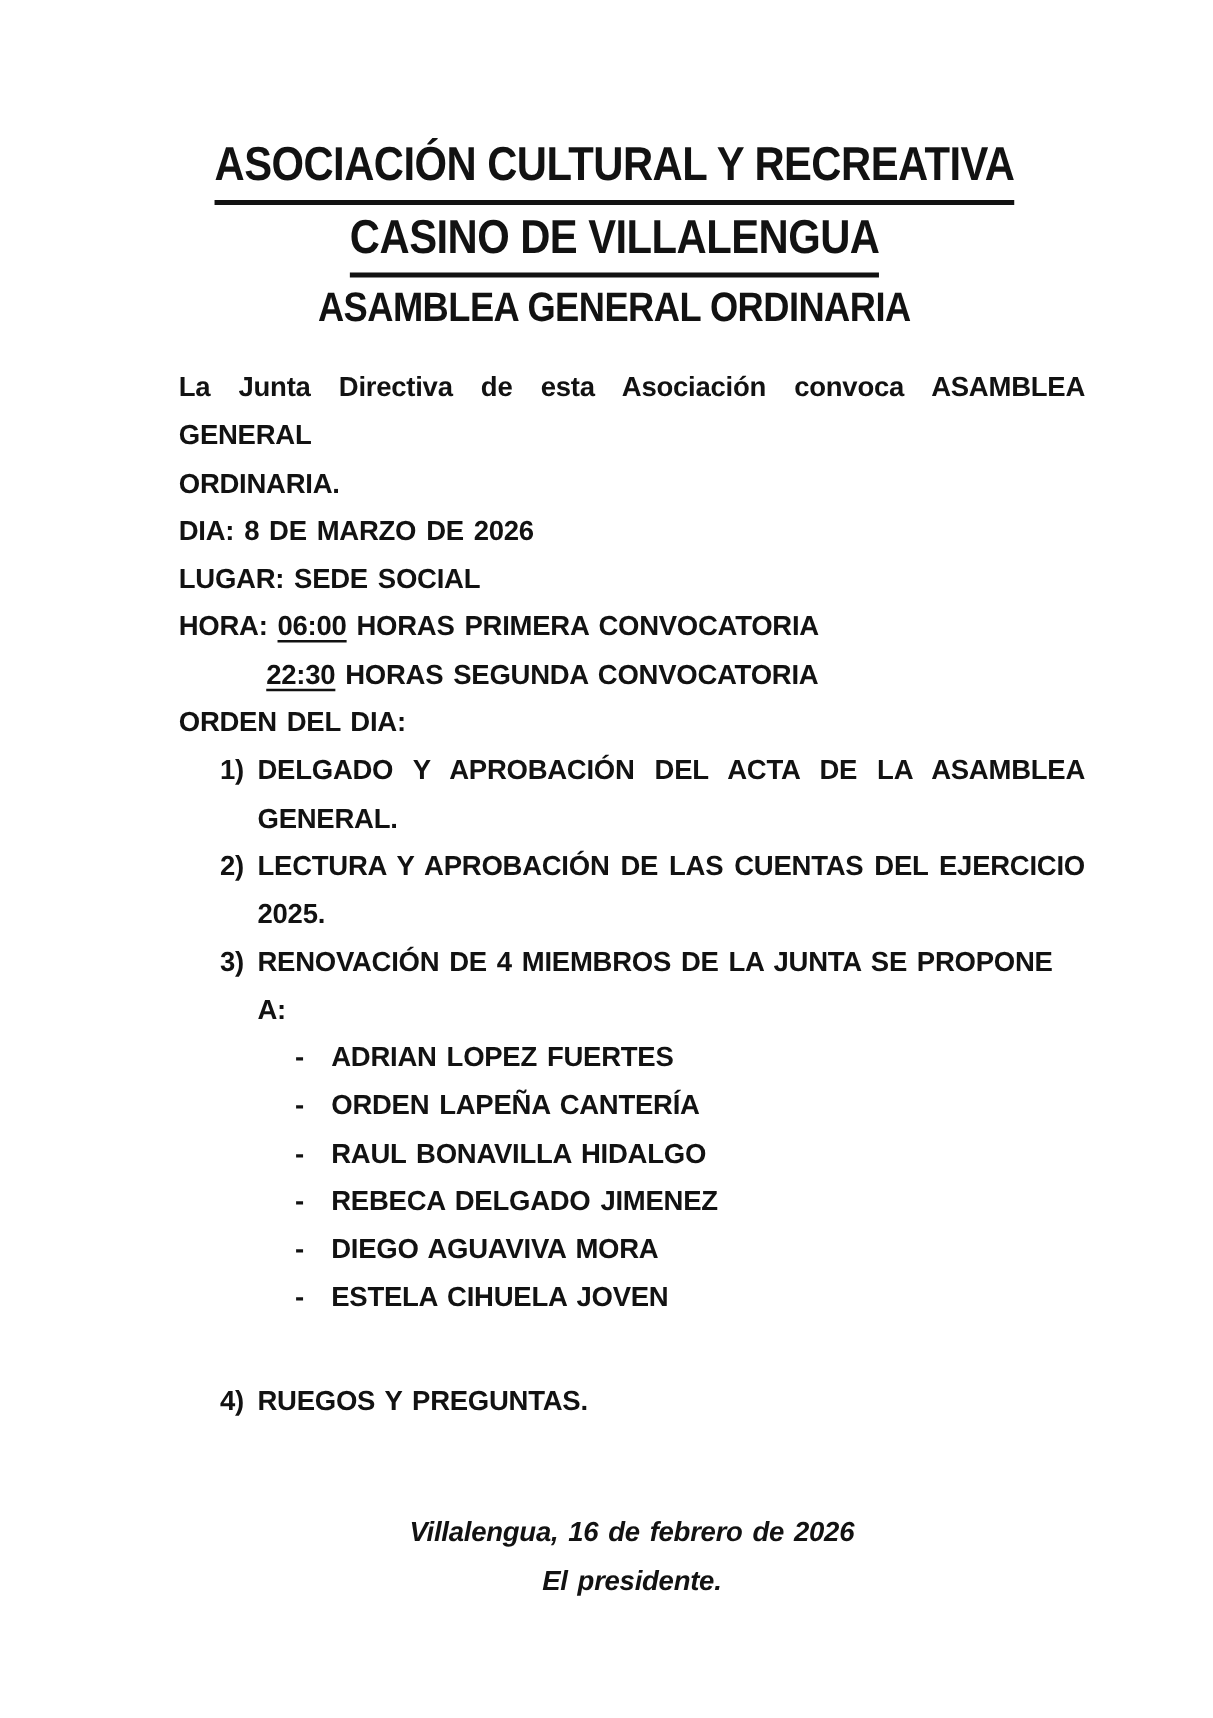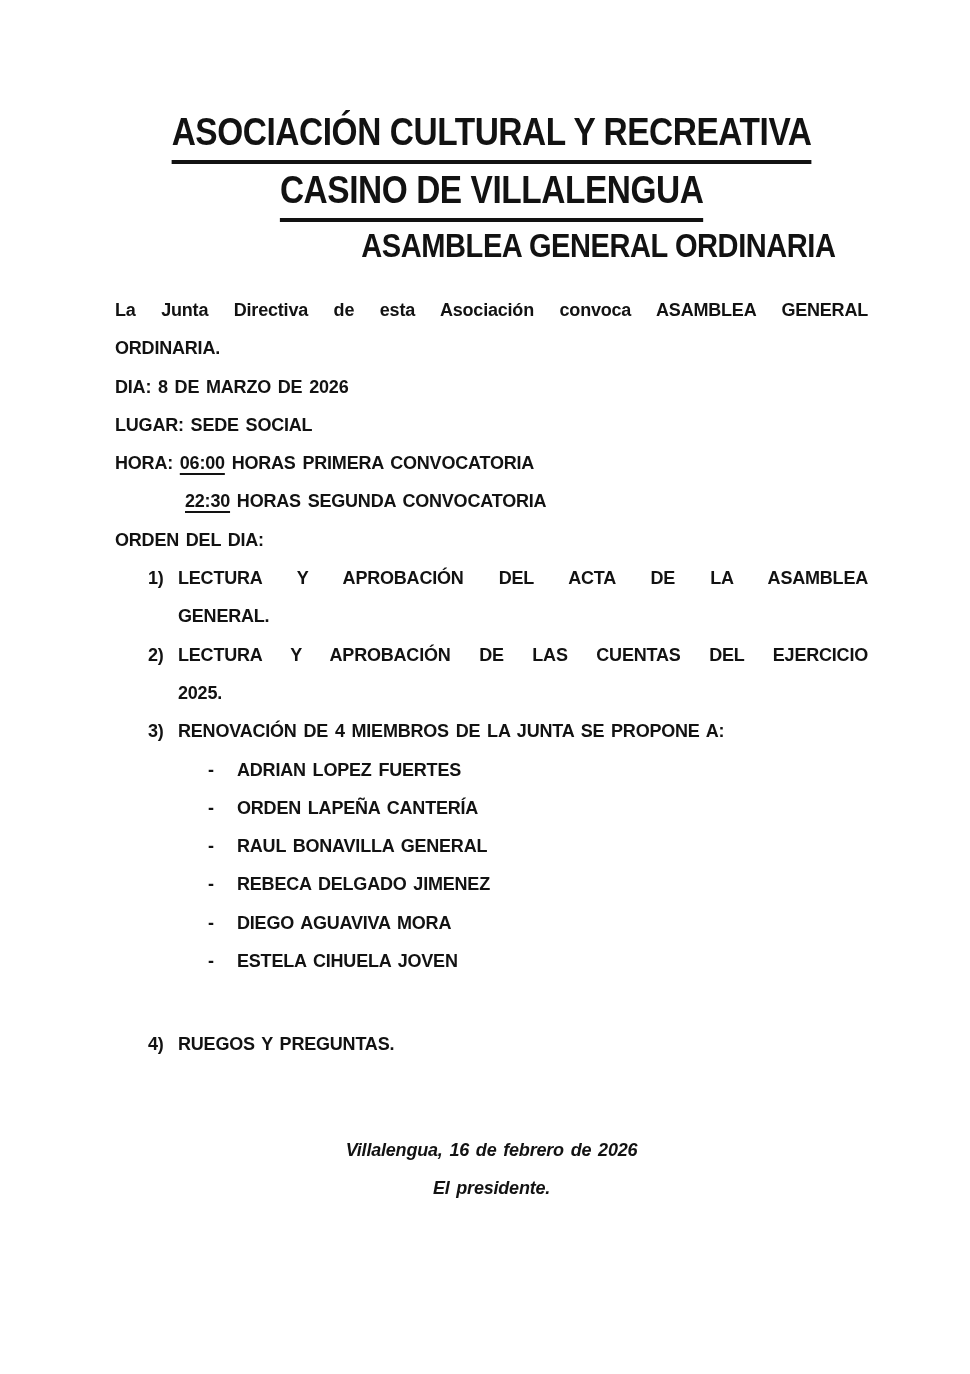--- a/index.html
+++ b/index.html
@@ -14,38 +14,39 @@
   }
   .page {
     width: 970px;
     height: 1374px;
     padding: 106px 102px 0 115px;
   }
 
   
   .hdr { text-align: center; }
   .t1 { font-size: 38px; line-height: 52px; letter-spacing: -0.5px; }
-  .t2 { font-size: 33px; line-height: 48px; letter-spacing: -0.5px; text-align: right; }
+  .t2 { font-size: 33px; line-height: 48px; letter-spacing: -0.5px; }
   .squeeze {
     display: inline-block;
     transform: scaleX(0.88);
     transform-origin: 50% 50%;
     white-space: nowrap;
   }
   .uline {
     border-bottom: 4px solid #121212;
     padding-bottom: 2px;
   }
 
   
   .doc-body {
-    font-size: 18px;
+    font-size: 22px;
     line-height: 38.3px;
     word-spacing: 2px;
     letter-spacing: -0.2px;
+    margin-left: 28px;
   }
   .bl { margin: 0; }
   .jforce { text-align: justify; text-align-last: justify; }
   .intro { margin-top: 21px; }
 
   .u-time {
     text-decoration: underline;
     text-decoration-thickness: 2px;
     text-underline-offset: 4px;
   }
@@ -85,21 +86,21 @@
     <p class="bl">DIA: 8 DE MARZO DE 2026</p>
     <p class="bl">LUGAR: SEDE SOCIAL</p>
 
     <p class="bl"><span>HORA: </span><span class="u-time">06:00</span><span> HORAS PRIMERA CONVOCATORIA</span></p>
     <p class="bl hora2"><span class="u-time">22:30</span><span> HORAS SEGUNDA CONVOCATORIA</span></p>
 
     <p class="bl">ORDEN DEL DIA:</p>
 
     <div class="olitem">
       <span class="num">1)</span>
-      <p class="bl jforce">LECTURA Y APROBACIÓN DEL ACTA DE LA ASAMBLEA</p>
+      <p class="bl jforce">DELGADO Y APROBACIÓN DEL ACTA DE LA ASAMBLEA</p>
       <p class="bl">GENERAL.</p>
     </div>
 
     <div class="olitem">
       <span class="num">2)</span>
       <p class="bl jforce">LECTURA Y APROBACIÓN DE LAS CUENTAS DEL EJERCICIO</p>
       <p class="bl">2025.</p>
     </div>
 
     <div class="olitem">
@@ -110,21 +111,21 @@
     <div class="cand">
       <span class="dash">-</span>
       <p class="bl">ADRIAN LOPEZ FUERTES</p>
     </div>
     <div class="cand">
       <span class="dash">-</span>
       <p class="bl">ORDEN LAPEÑA CANTERÍA</p>
     </div>
     <div class="cand">
       <span class="dash">-</span>
-      <p class="bl">RAUL BONAVILLA GENERAL</p>
+      <p class="bl">RAUL BONAVILLA HIDALGO</p>
     </div>
     <div class="cand">
       <span class="dash">-</span>
       <p class="bl">REBECA DELGADO JIMENEZ</p>
     </div>
     <div class="cand">
       <span class="dash">-</span>
       <p class="bl">DIEGO AGUAVIVA MORA</p>
     </div>
     <div class="cand">

